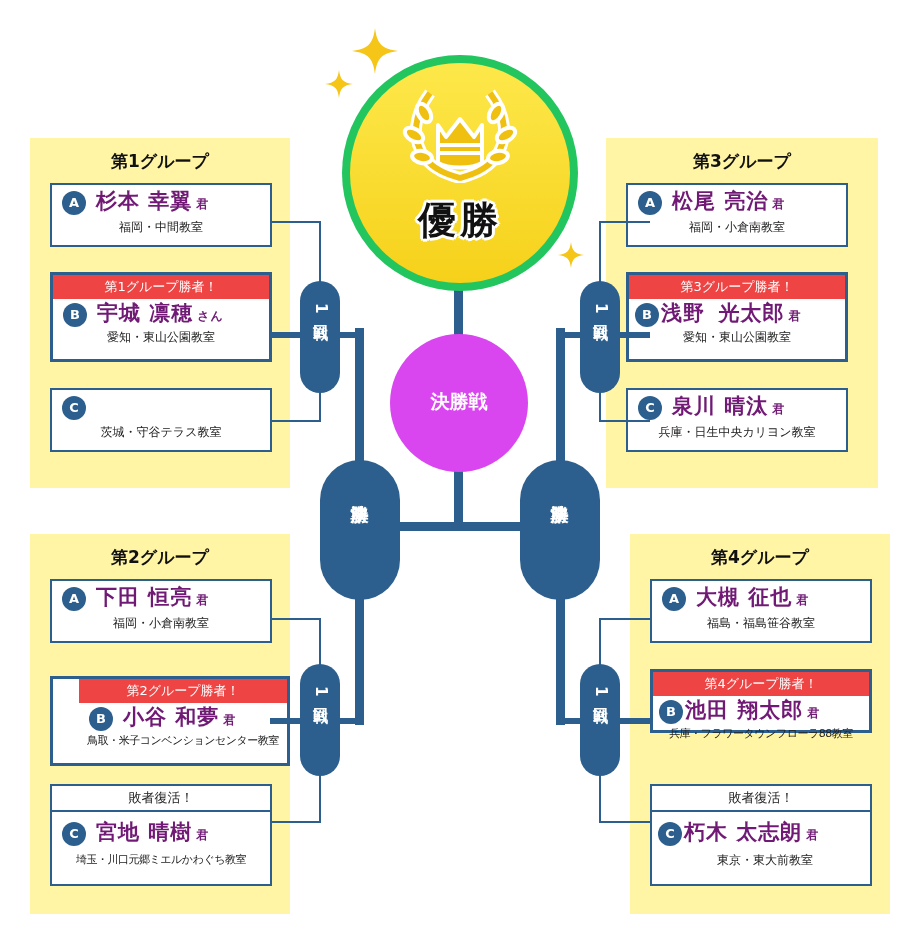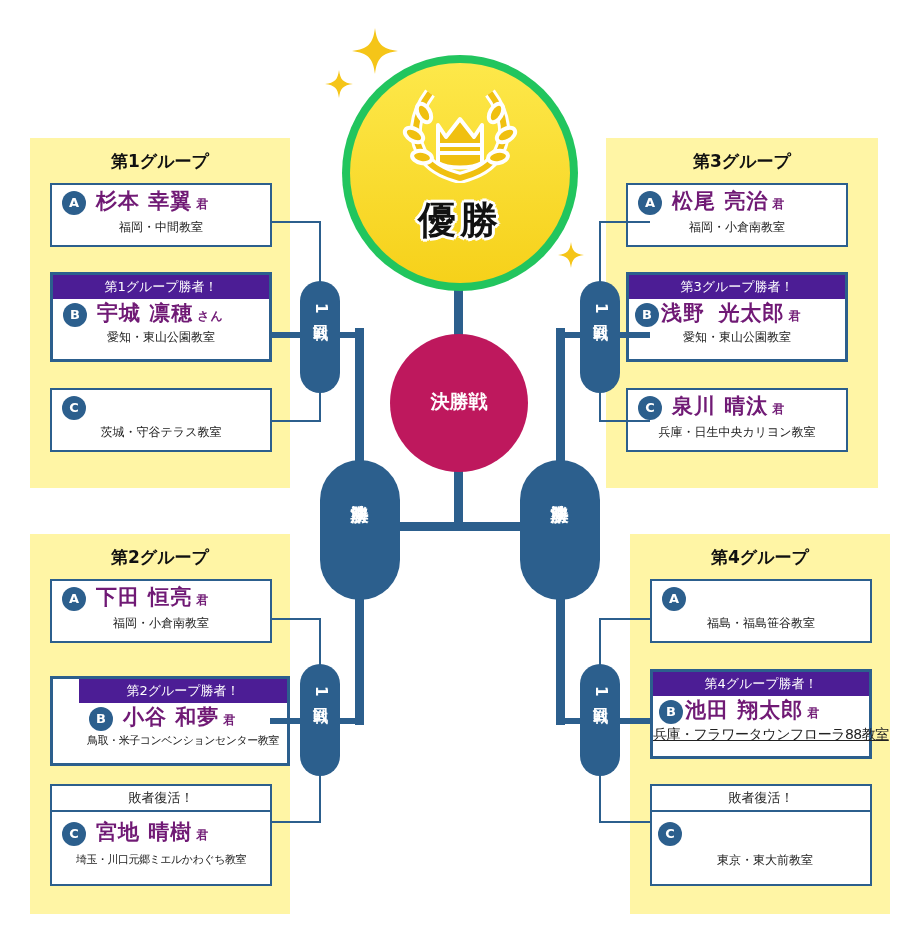--- a/index.html
+++ b/index.html
@@ -3,21 +3,21 @@
 <meta charset="utf-8">
 <style>
   html, body { margin:0; padding:0; }
   body { width:920px; height:943px; background:#ffffff; position:relative; overflow:hidden;
          font-family: "DejaVu Sans", "Liberation Sans", sans-serif; }
   .abs { position:absolute; }
   .panel { position:absolute; background:#fff5a5; }
   .group-title { position:absolute; left:0; right:0; text-align:center; font-weight:bold; font-size:17px; color:#111; top:12px; }
   .card { position:absolute; background:#fff; border:2px solid #2c5f8d; box-sizing:border-box; }
   .card.winner { border-width:3px; }
-  .card-head { background:#4c1d95; color:#fff; text-align:center; font-size:13px; height:24px; line-height:24px; }
+  .card-head { background:#ef4444; color:#fff; text-align:center; font-size:13px; height:24px; line-height:24px; }
   .card-head.plain { background:#fff; color:#222; border-bottom:2px solid #2c5f8d; }
   .card-body { position:relative; height:58px; }
   .badge { position:absolute; width:24px; height:24px; border-radius:50%; background:#2c5f8d; color:#fff;
            font-weight:bold; font-size:13px; text-align:center; line-height:24px; left:10px; top:6px; }
   .name { position:absolute; left:44px; right:6px; top:2px; font-size:21px; font-weight:bold; color:#701a75; white-space:nowrap; letter-spacing:1px;}
   .hon { font-size:12px; font-weight:bold; margin-left:4px; }
   .school { position:absolute; left:0; right:0; top:34px; text-align:center; font-size:12px; color:#222; white-space:nowrap; }
   .line { position:absolute; background:#2c5f8d; }
   .pill { position:absolute; background:#2c5f8d; color:#fff; font-weight:bold; text-align:center; border-radius:22px; }
   .pill-small { width:40px; height:112px; font-size:15px; line-height:21px; padding-top:22px; box-sizing:border-box; }
@@ -55,21 +55,21 @@
       <line x1="40" y1="62" x2="80" y2="62"></line>
       <line x1="40" y1="70" x2="80" y2="70"></line>
     </g>
   </svg>
   <div class="abs" style="left:0;right:0;top:140px;text-align:center;font-size:38px;font-weight:bold;color:#111;letter-spacing:4px;
               text-shadow:2px 2px 0 #fff,-2px 2px 0 #fff,2px -2px 0 #fff,-2px -2px 0 #fff,0 3px 0 #fff,3px 0 0 #fff,0 -3px 0 #fff,-3px 0 0 #fff;">優勝</div>
 </div>
 
 <div class="line" style="left:454px;top:440px;width:9px;height:90px"></div>
 <div class="line" style="left:390px;top:522px;width:140px;height:9px"></div>
-<div class="circle" style="left:390px;top:334px;width:138px;height:138px;background:#be185d;">
+<div class="circle" style="left:390px;top:334px;width:138px;height:138px;background:#d946ef;">
   <div class="abs" style="left:0;right:0;top:55px;text-align:center;color:#fff;font-weight:bold;font-size:19px;">決勝戦</div>
 </div>
 
 <div class="line" style="left:355px;top:328px;width:9px;height:140px"></div>
 <div class="line" style="left:355px;top:590px;width:9px;height:135px"></div>
 <div class="line" style="left:556px;top:328px;width:9px;height:140px"></div>
 <div class="line" style="left:556px;top:590px;width:9px;height:135px"></div>
 
 <div class="pill pill-big" style="left:320px;top:460px;">
   <div style="writing-mode:vertical-rl;margin:0 auto;">準決勝</div>
@@ -154,35 +154,37 @@
       <div class="school">兵庫・日生中央カリヨン教室</div>
     </div>
   </div>
 </div>
 
 <div class="panel" style="left:630px;top:534px;width:260px;height:380px;">
   <div class="group-title">第4グループ</div>
   <div class="card" style="left:20px;top:45px;width:222px;height:64px;">
     <div class="card-body">
       <div class="badge">A</div>
+      <div class="name"><span>大槻 征也</span><span class="hon">君</span></div>
       <div class="school">福島・福島笹谷教室</div>
     </div>
   </div>
-  <div class="card winner" style="left:20px;top:135px;width:222px;height:90px;">
+  <div class="card winner" style="left:20px;top:135px;width:222px;height:64px;">
     <div class="card-head">第4グループ勝者！</div>
     <div class="card-body">
       <div class="badge" style="top:4px;left:6px;">B</div>
       <div class="name" style="top:0;left:32px;"><span>池田 翔太郎</span><span class="hon">君</span></div>
-      <div class="school" style="top:30px;font-size:14px;letter-spacing:-0.5px;text-decoration:underline;">兵庫・フラワータウンフローラ88教室</div>
+      <div class="school" style="top:30px;font-size:11px;letter-spacing:-0.5px;">兵庫・フラワータウンフローラ88教室</div>
     </div>
   </div>
   <div class="card" style="left:20px;top:250px;width:222px;height:102px;">
     <div class="card-head plain">敗者復活！</div>
     <div class="card-body">
       <div class="badge" style="top:10px;left:6px;">C</div>
+      <div class="name" style="top:6px;left:32px;"><span>朽木 太志朗</span><span class="hon">君</span></div>
       <div class="school" style="top:40px;margin-left:8px;">東京・東大前教室</div>
     </div>
   </div>
 </div>
 
 <div class="line" style="left:270px;top:221px;width:50px;height:2px"></div>
 <div class="line" style="left:319px;top:221px;width:2px;height:62px"></div>
 <div class="line" style="left:270px;top:420px;width:50px;height:2px"></div>
 <div class="line" style="left:319px;top:385px;width:2px;height:37px"></div>
 <div class="line" style="left:270px;top:332px;width:94px;height:6px"></div>

